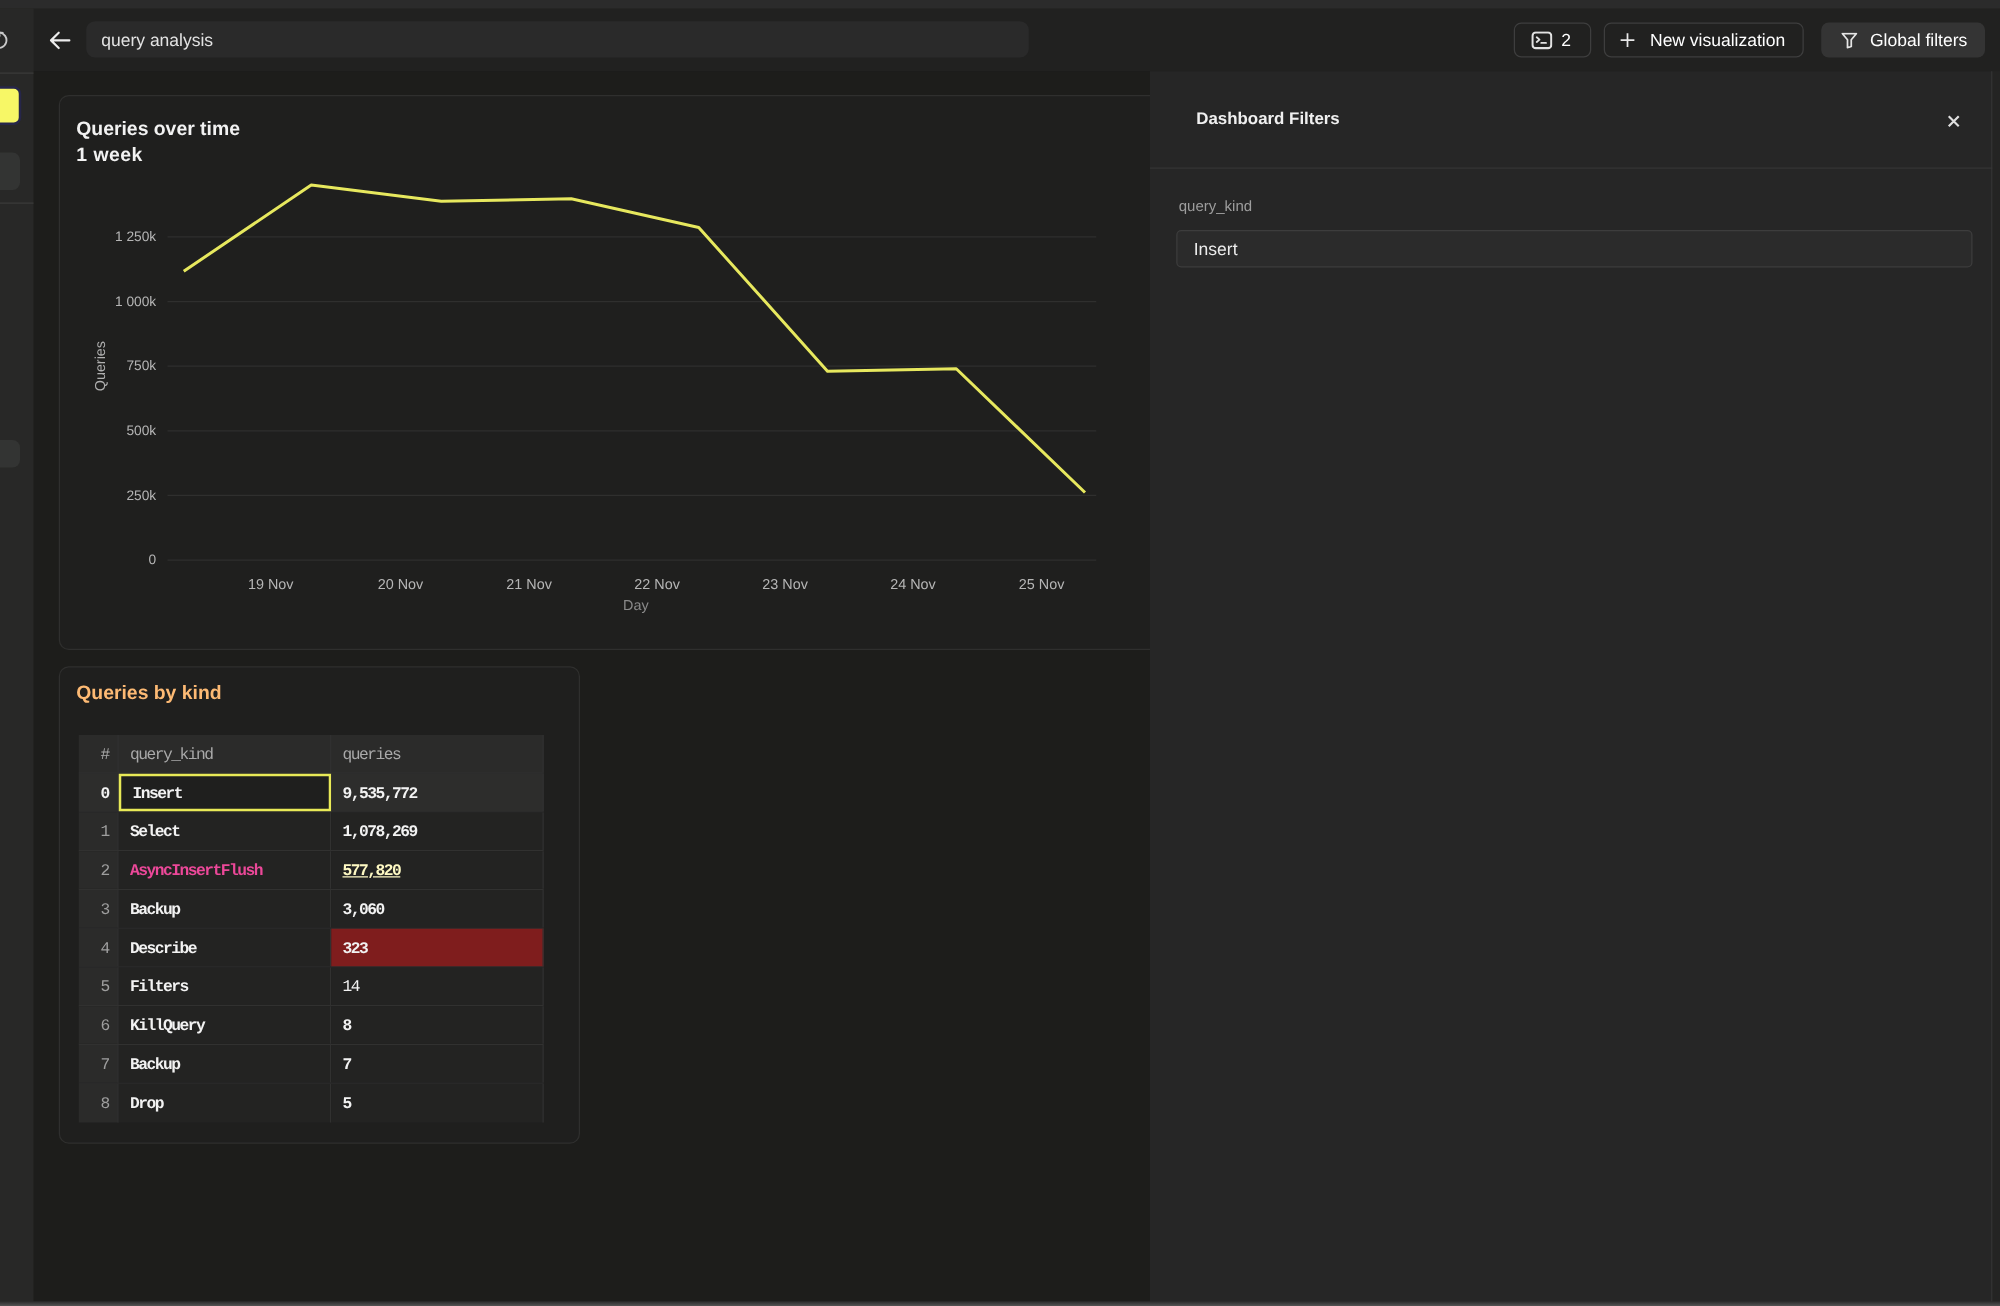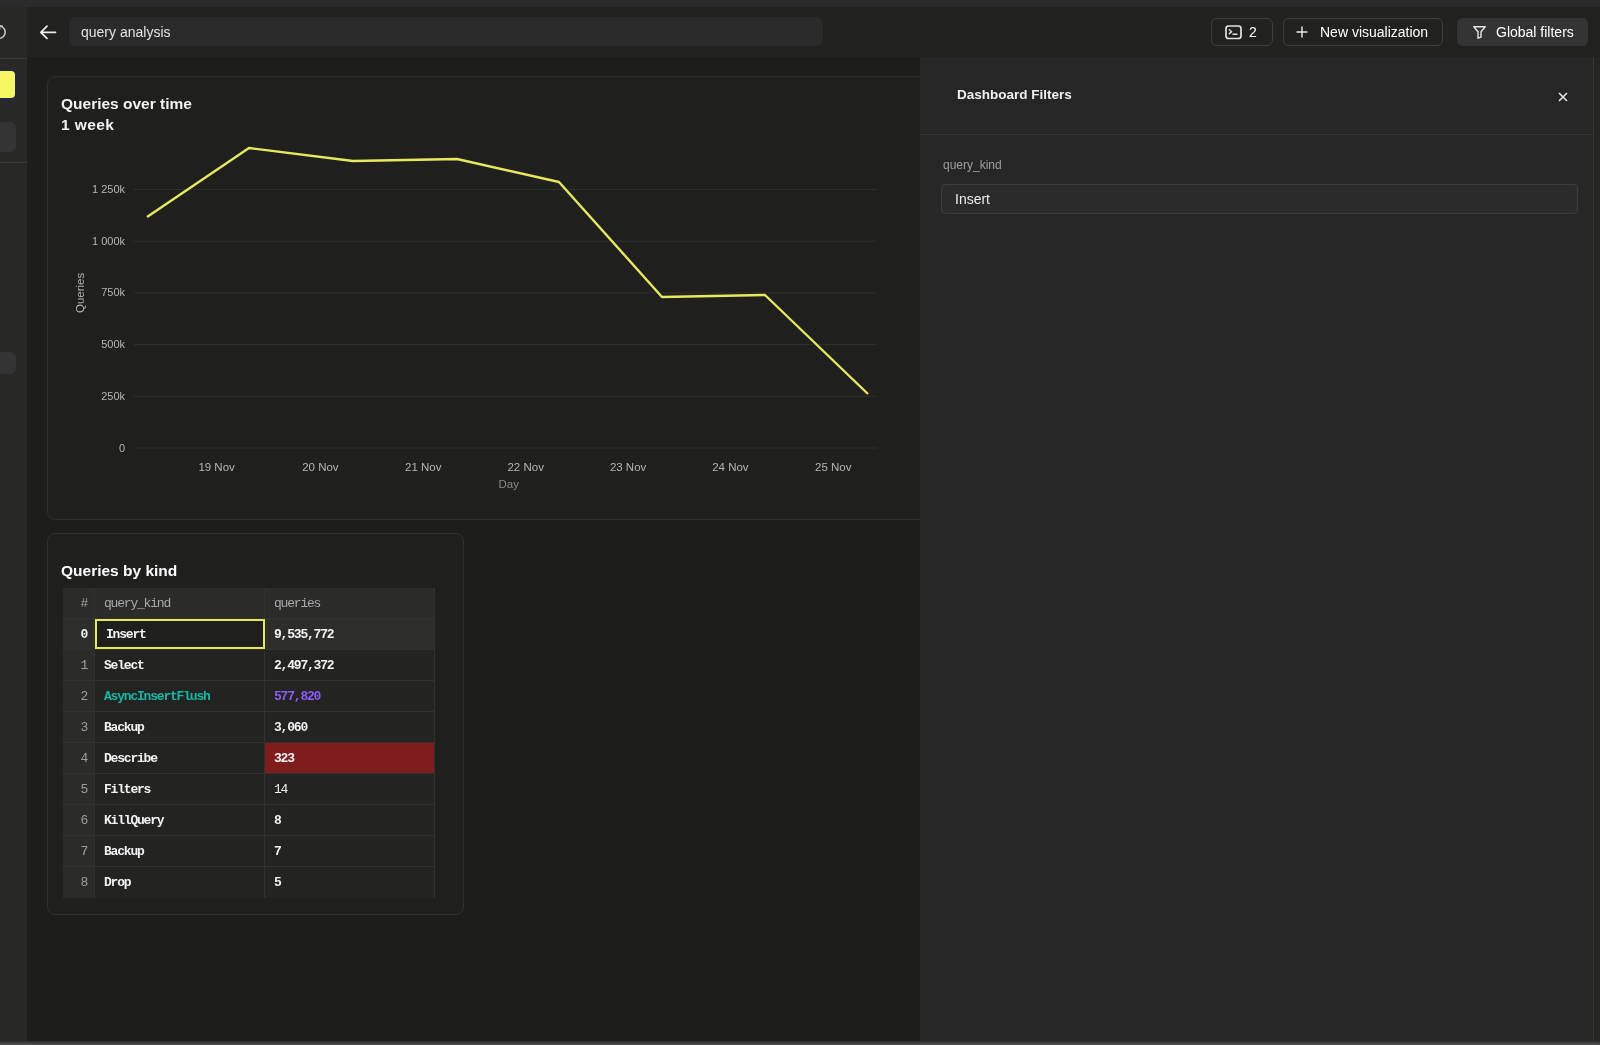--- a/index.html
+++ b/index.html
@@ -85,43 +85,43 @@
       <text x="682.4" y="394">24 Nov</text>
       <text x="785.3" y="394">25 Nov</text>
     </g>
     <text x="460.7" y="411" fill="#8a8a8a" font-size="11.5" text-anchor="middle">Day</text>
     <text x="36" y="215.9" fill="#b0b0b0" font-size="11.5" text-anchor="middle" transform="rotate(-90 36 215.9)">Queries</text>
     <polyline points="99,140 201,71 305,84 409,82 511,105 614,220 717,218 820,317" fill="none" stroke="#e7e85e" stroke-width="2.4" stroke-linejoin="round"></polyline>
   </svg>
 </div>
 
 <div class="abs" style="left:47px;top:533px;width:417px;height:382px;background:#1f1f1e;border:1px solid #2f2f2e;border-radius:8px;">
-  <div class="abs" style="left:13px;top:28px;color:#ffffff;font-size:15.5px;font-weight:bold;">Queries by kind</div>
+  <div class="abs" style="left:13px;top:12px;color:#fdba74;font-size:15.5px;font-weight:bold;">Queries by kind</div>
   <div class="abs" style="left:15px;top:54px;width:372px;font-family:'Liberation Mono',monospace;font-size:13px;letter-spacing:-1.2px;">
 
     <div style="display:flex;height:31px;background:#2b2b2a;color:#a9a9a9;border-bottom:1px solid #313130;">
       <div style="width:32px;display:flex;align-items:center;justify-content:flex-end;padding-right:7px;border-right:1px solid #303030;">#</div>
       <div style="width:170px;display:flex;align-items:center;padding-left:9px;border-right:1px solid #303030;">query_kind</div>
       <div style="width:170px;display:flex;align-items:center;padding-left:9px;border-right:1px solid #313130;">queries</div>
     </div>
 
     <div style="display:flex;height:31px;border-bottom:1px solid #313130;">
       <div style="width:32px;display:flex;align-items:center;justify-content:flex-end;padding-right:7px;background:#2d2d2c;color:#f2f2f2;font-weight:bold;border-right:1px solid #313130;">0</div>
       <div style="width:170px;display:flex;align-items:center;padding-left:9px;background:#1f1f1e;color:#f2f2f2;font-weight:bold;border:2px solid #e8e957;">Insert</div>
       <div style="width:170px;display:flex;align-items:center;padding-left:9px;background:#2d2d2c;color:#f2f2f2;font-weight:bold;border-right:1px solid #313130;">9,535,772</div>
     </div>
     <div style="display:flex;height:31px;border-bottom:1px solid #313130;">
       <div style="width:32px;display:flex;align-items:center;justify-content:flex-end;padding-right:7px;background:#2b2b2a;color:#9e9e9e;border-right:1px solid #313130;">1</div>
       <div style="width:170px;display:flex;align-items:center;padding-left:9px;background:#232322;color:#f2f2f2;font-weight:bold;border-right:1px solid #313130;">Select</div>
-      <div style="width:170px;display:flex;align-items:center;padding-left:9px;background:#232322;color:#f2f2f2;font-weight:bold;border-right:1px solid #313130;">2,497,372</div>
+      <div style="width:170px;display:flex;align-items:center;padding-left:9px;background:#232322;color:#f2f2f2;font-weight:bold;border-right:1px solid #313130;">1,078,269</div>
     </div>
     <div style="display:flex;height:31px;border-bottom:1px solid #313130;">
       <div style="width:32px;display:flex;align-items:center;justify-content:flex-end;padding-right:7px;background:#2b2b2a;color:#9e9e9e;border-right:1px solid #313130;">2</div>
-      <div style="width:170px;display:flex;align-items:center;padding-left:9px;background:#232322;color:#14b8a6;font-weight:bold;border-right:1px solid #313130;">AsyncInsertFlush</div>
-      <div style="width:170px;display:flex;align-items:center;padding-left:9px;background:#232322;color:#8b5cf6;font-weight:bold;border-right:1px solid #313130;">577,820</div>
+      <div style="width:170px;display:flex;align-items:center;padding-left:9px;background:#232322;color:#ec4899;font-weight:bold;border-right:1px solid #313130;">AsyncInsertFlush</div>
+      <div style="width:170px;display:flex;align-items:center;padding-left:9px;background:#232322;color:#fef9c3;font-weight:bold;border-right:1px solid #313130;text-decoration:underline;">577,820</div>
     </div>
     <div style="display:flex;height:31px;border-bottom:1px solid #313130;">
       <div style="width:32px;display:flex;align-items:center;justify-content:flex-end;padding-right:7px;background:#2b2b2a;color:#9e9e9e;border-right:1px solid #313130;">3</div>
       <div style="width:170px;display:flex;align-items:center;padding-left:9px;background:#232322;color:#f2f2f2;font-weight:bold;border-right:1px solid #313130;">Backup</div>
       <div style="width:170px;display:flex;align-items:center;padding-left:9px;background:#232322;color:#f2f2f2;font-weight:bold;border-right:1px solid #313130;">3,060</div>
     </div>
     <div style="display:flex;height:31px;border-bottom:1px solid #313130;">
       <div style="width:32px;display:flex;align-items:center;justify-content:flex-end;padding-right:7px;background:#2b2b2a;color:#9e9e9e;border-right:1px solid #313130;">4</div>
       <div style="width:170px;display:flex;align-items:center;padding-left:9px;background:#232322;color:#f2f2f2;font-weight:bold;border-right:1px solid #313130;">Describe</div>
       <div style="width:170px;display:flex;align-items:center;padding-left:9px;background:#7f1d1d;color:#f2f2f2;font-weight:bold;border-right:1px solid #313130;">323</div>

